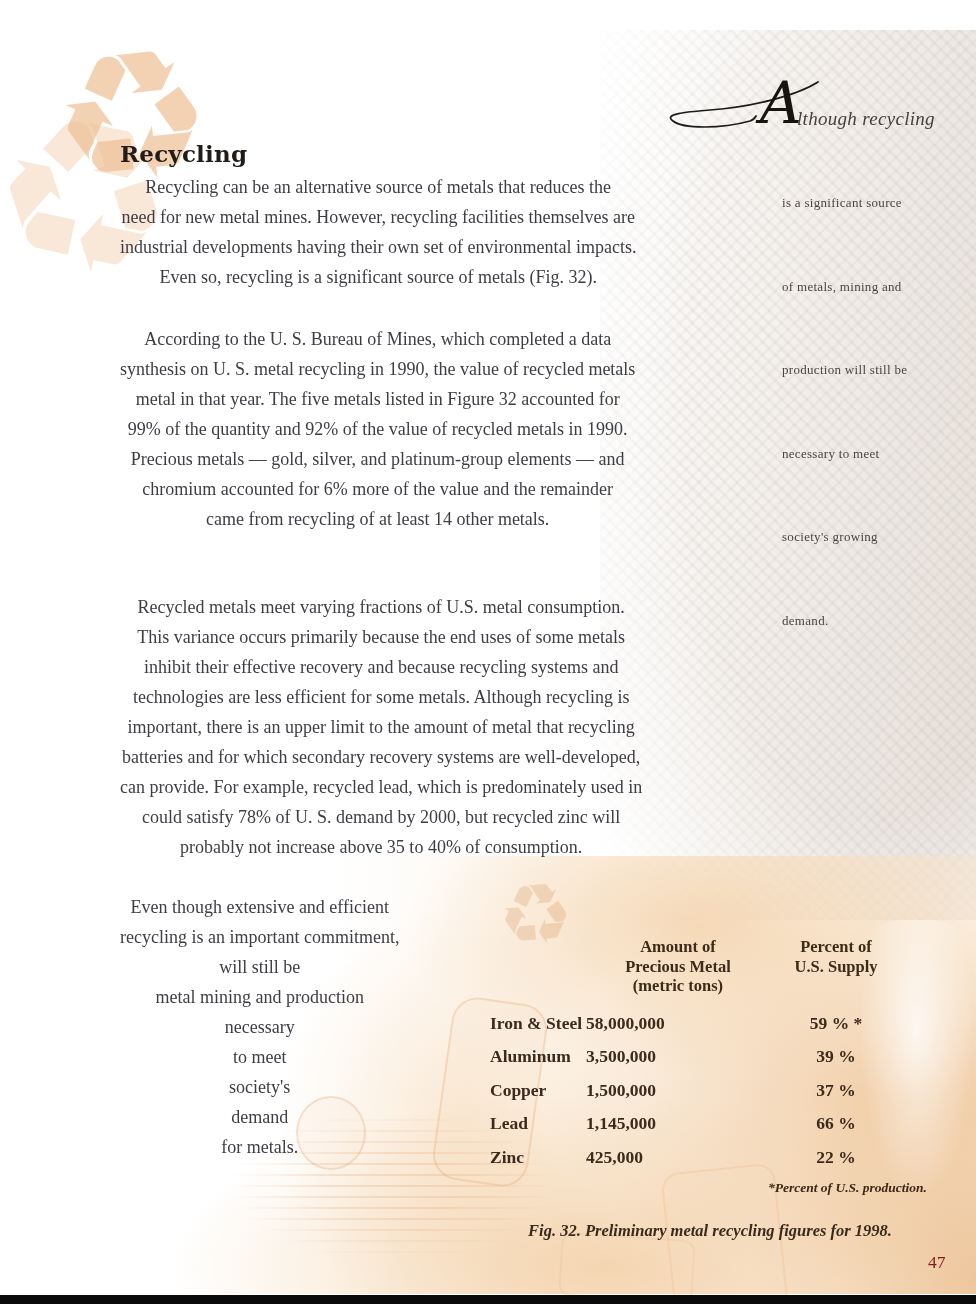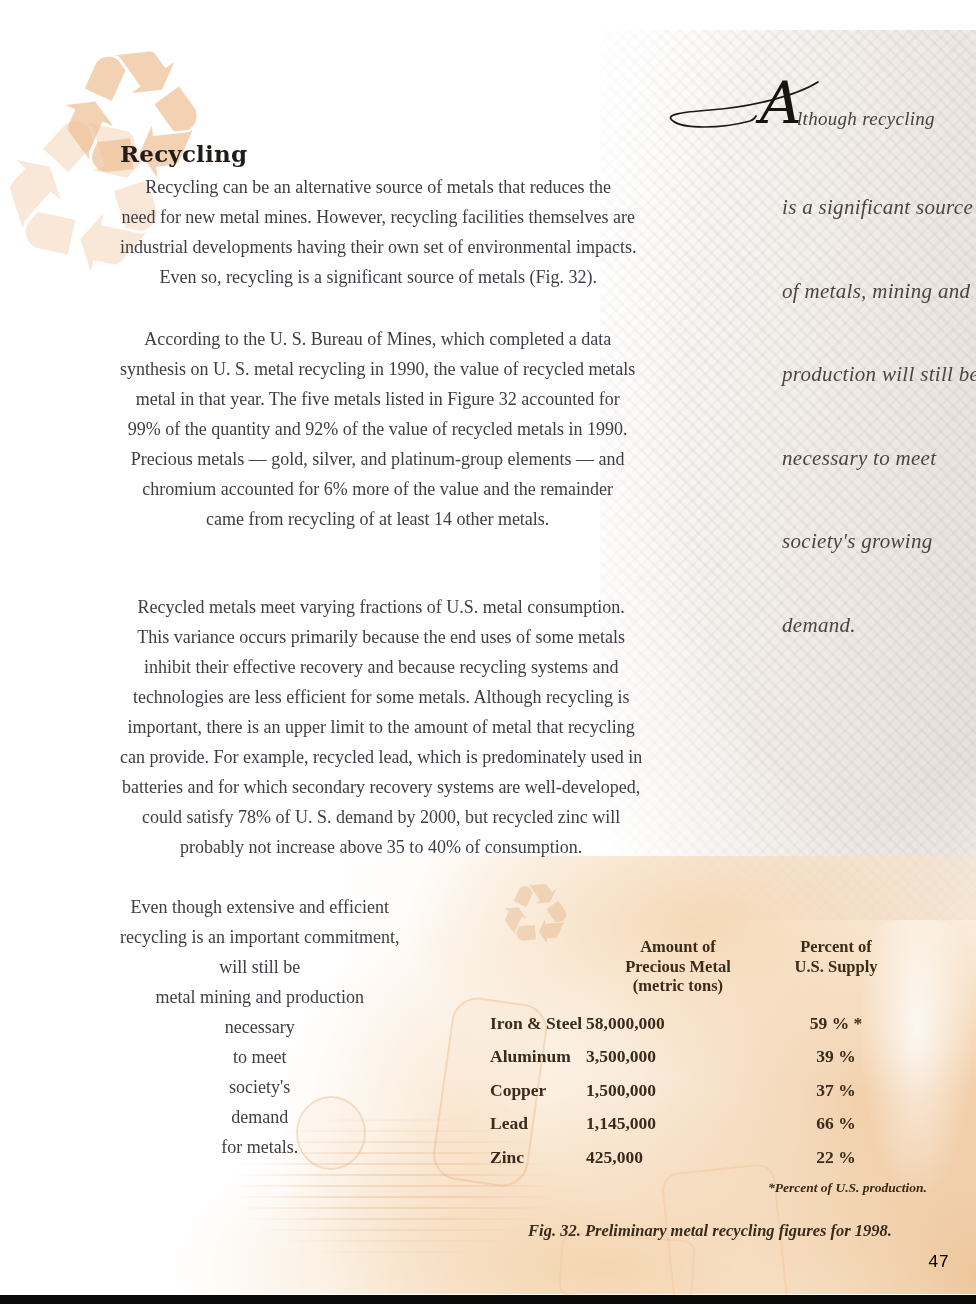--- a/index.html
+++ b/index.html
@@ -71,21 +71,21 @@
     position:absolute; left:110px; top:-6px; line-height:1;
     font-family:"DejaVu Serif", serif; font-style:italic; font-size:58px; color:#17140f;
   }
   .quote-rest{
     position:absolute; left:147px; top:29px; line-height:1.1;
     font-style:italic; font-size:19px; color:#46413c; letter-spacing:.3px; white-space:nowrap;
   }
   .quote-lines{left:782px; top:195px; width:190px; height:450px;}
   .quote-lines .ln{
     position:absolute; left:0; white-space:nowrap;
-    font-style:italic; font-size:21px; color:#4b4540; letter-spacing:.3px;
+    font-size:13px; color:#4b4540; letter-spacing:.3px;
   }
   .quote-lines .ln:nth-child(1){top:0;}
   .quote-lines .ln:nth-child(2){top:84px;}
   .quote-lines .ln:nth-child(3){top:167px;}
   .quote-lines .ln:nth-child(4){top:251px;}
   .quote-lines .ln:nth-child(5){top:334px;}
   .quote-lines .ln:nth-child(6){top:418px;}
 
   
   .fig-head{font-weight:bold; font-size:16.5px; color:#3d2b1a; text-align:center;}
@@ -99,21 +99,21 @@
   .c-amount{left:96px; width:129px; }
   .c-percent{left:271px; width:150px; text-align:center;}
   .fig-footnote{
     left:600px; top:1180px; width:327px; text-align:right;
     font-size:13.5px; font-weight:bold; font-style:italic; color:#3a2917;
   }
   .fig-caption{
     left:480px; top:1221px; width:460px; text-align:center;
     font-size:16.5px; font-weight:bold; font-style:italic; color:#392a1c;
   }
-  .page-num{left:928px; top:1252px; font-size:17.5px; color:#000000;font-family:Liberation Mono, monospace;}
+  .page-num{left:928px; top:1252px; font-size:17.5px; color:#7f1d1d;}
 </style>
 </head>
 <body>
 
 <div class="page">
 
   <div class="abs texture-right"></div>
   <div class="abs bottom-photo"></div>
   <div class="abs can-highlight"></div>
   <span class="abs wm-recycle wm1">♻</span>
@@ -140,22 +140,22 @@
       <div class="ln">Precious metals — gold, silver, and platinum-group elements —  and</div>
       <div class="ln">chromium accounted for 6% more of the value and the remainder</div>
       <div class="ln">came from recycling of at least 14 other metals.</div>
     </div>
   <div class="abs para p3">
       <div class="ln">Recycled metals meet varying fractions of U.S. metal consumption.</div>
       <div class="ln">This variance occurs primarily because the end uses of some metals</div>
       <div class="ln">inhibit their effective recovery and because recycling systems and</div>
       <div class="ln">technologies are less efficient for some metals.  Although recycling is</div>
       <div class="ln">important, there is an upper limit to the amount of metal that recycling</div>
+      <div class="ln">batteries and for which secondary recovery systems are well-developed,</div>
       <div class="ln">can provide. For example, recycled lead, which is predominately used in</div>
-      <div class="ln">batteries and for which secondary recovery systems are well-developed,</div>
       <div class="ln">could satisfy 78% of U. S. demand by 2000, but recycled zinc will</div>
       <div class="ln">probably not increase above 35 to 40% of consumption.</div>
     </div>
   <div class="abs para p4">
       <div class="ln">Even though extensive and efficient</div>
       <div class="ln">recycling is an important commitment,</div>
       <div class="ln">will still be</div>
       <div class="ln">metal mining and production</div>
       <div class="ln">necessary</div>
       <div class="ln">to meet</div>

